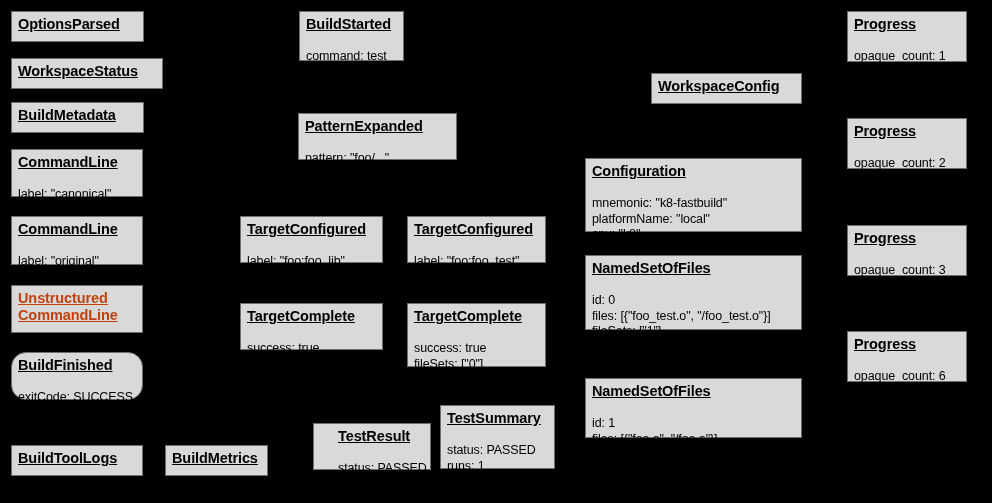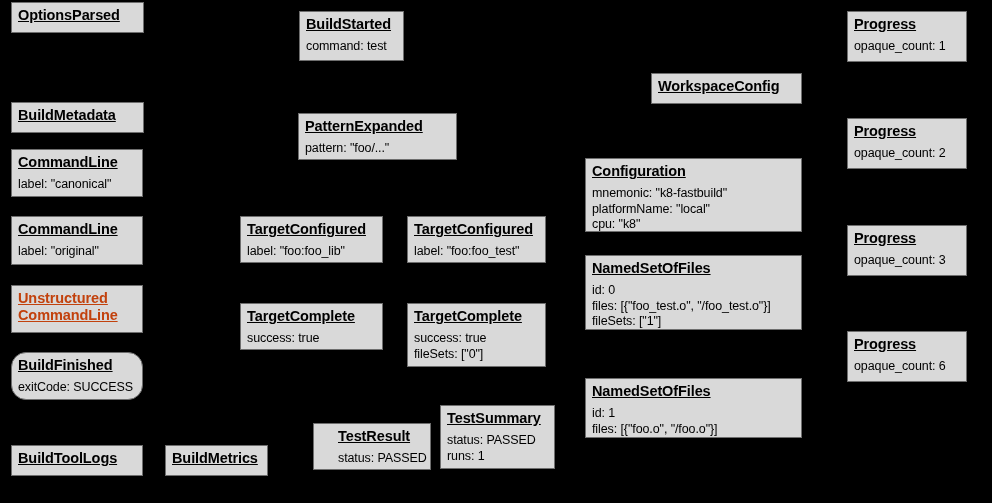--- a/index.html
+++ b/index.html
@@ -26,48 +26,51 @@
   }
   .node-title {
     font-size: 14.5px;
     font-weight: bold;
     text-decoration: underline;
     line-height: 17px;
     white-space: pre-line;
     letter-spacing: -0.1px;
   }
   .node-fields {
-    margin-top: 6px;
+    margin-top: 16px;
   }
   .node-field {
     font-size: 12.5px;
     font-weight: normal;
     line-height: 15.5px;
     white-space: nowrap;
     letter-spacing: -0.1px;
   }
 </style>
 </head>
 <body>
 
 <div id="canvas" style="width: 992px; height: 503px; background: rgb(0, 0, 0);">
-    <div class="node" style="left: 11px; top: 2px; width: 133px; height: 31px; background: rgb(217, 217, 217); border-color: rgb(110, 110, 110); color: rgb(0, 0, 0);">
+    <div class="node" style="left: 11px; top: 11px; width: 133px; height: 31px; background: rgb(217, 217, 217); border-color: rgb(110, 110, 110); color: rgb(0, 0, 0);">
       <div class="node-title">OptionsParsed</div>
     </div>
     <div class="node" style="left: 299px; top: 11px; width: 105px; height: 50px; background: rgb(217, 217, 217); border-color: rgb(110, 110, 110); color: rgb(0, 0, 0);">
       <div class="node-title">BuildStarted</div>
       <div class="node-fields">
         <div class="node-field">command: test</div>
       </div>
     </div>
     <div class="node" style="left: 847px; top: 11px; width: 120px; height: 51px; background: rgb(217, 217, 217); border-color: rgb(110, 110, 110); color: rgb(0, 0, 0);">
       <div class="node-title">Progress</div>
       <div class="node-fields">
         <div class="node-field">opaque_count: 1</div>
       </div>
+    </div>
+    <div class="node" style="left: 11px; top: 58px; width: 152px; height: 31px; background: rgb(217, 217, 217); border-color: rgb(110, 110, 110); color: rgb(0, 0, 0);">
+      <div class="node-title">WorkspaceStatus</div>
     </div>
     <div class="node" style="left: 11px; top: 102px; width: 133px; height: 31px; background: rgb(217, 217, 217); border-color: rgb(110, 110, 110); color: rgb(0, 0, 0);">
       <div class="node-title">BuildMetadata</div>
     </div>
     <div class="node" style="left: 651px; top: 73px; width: 151px; height: 31px; background: rgb(217, 217, 217); border-color: rgb(110, 110, 110); color: rgb(0, 0, 0);">
       <div class="node-title">WorkspaceConfig</div>
     </div>
     <div class="node" style="left: 298px; top: 113px; width: 159px; height: 47px; background: rgb(217, 217, 217); border-color: rgb(110, 110, 110); color: rgb(0, 0, 0);">
       <div class="node-title">PatternExpanded</div>
       <div class="node-fields">

